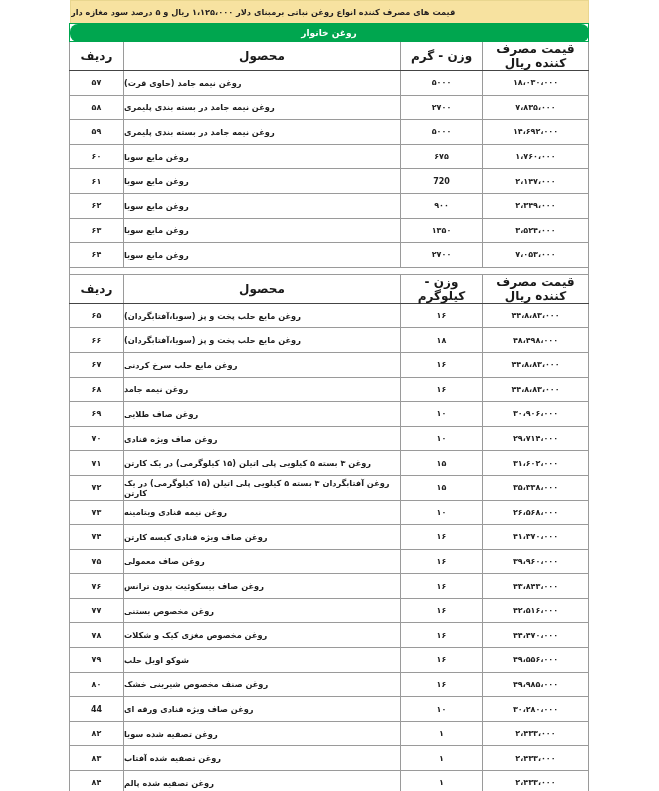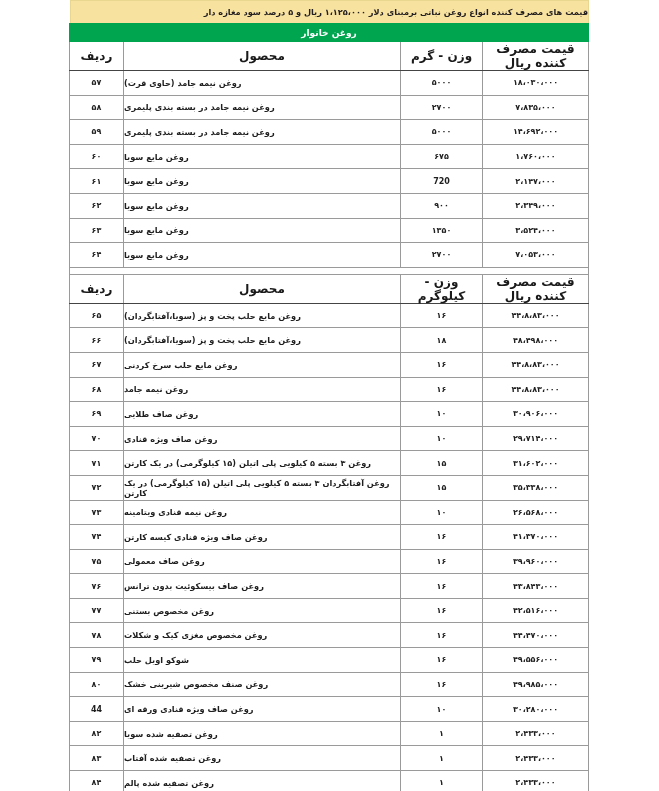--- a/index.html
+++ b/index.html
@@ -28,21 +28,21 @@
     width: 519px;
   }
 
   
   .banner {
     background: #f7e2a0;
     border: 1px solid #e9d68f;
     border-bottom: none;
     height: 22px;
     line-height: 22px;
-    text-align: right;
+    text-align: left;
     font-size: 8.2px;
     font-weight: bold;
     color: #231f20;
     letter-spacing: 0.1px;
     white-space: nowrap;
     overflow: hidden;
   }
 
   
   table.price-table {
@@ -63,20 +63,21 @@
   }
 
   tr.section-band > td {
     background: #00a64f;
     color: #ffffff;
     font-weight: bold;
     font-size: 9px;
     height: 17px;
     border-color: #00a64f;
     letter-spacing: 0.2px;
+    border-radius: 8px;
   }
 
   tr.col-head > th {
     height: 22px;
     font-weight: bold;
     font-size: 12px;
     border-top: 1.6px solid #444;
     border-bottom: 1.6px solid #444;
     color: #1a1a1a;
   }

